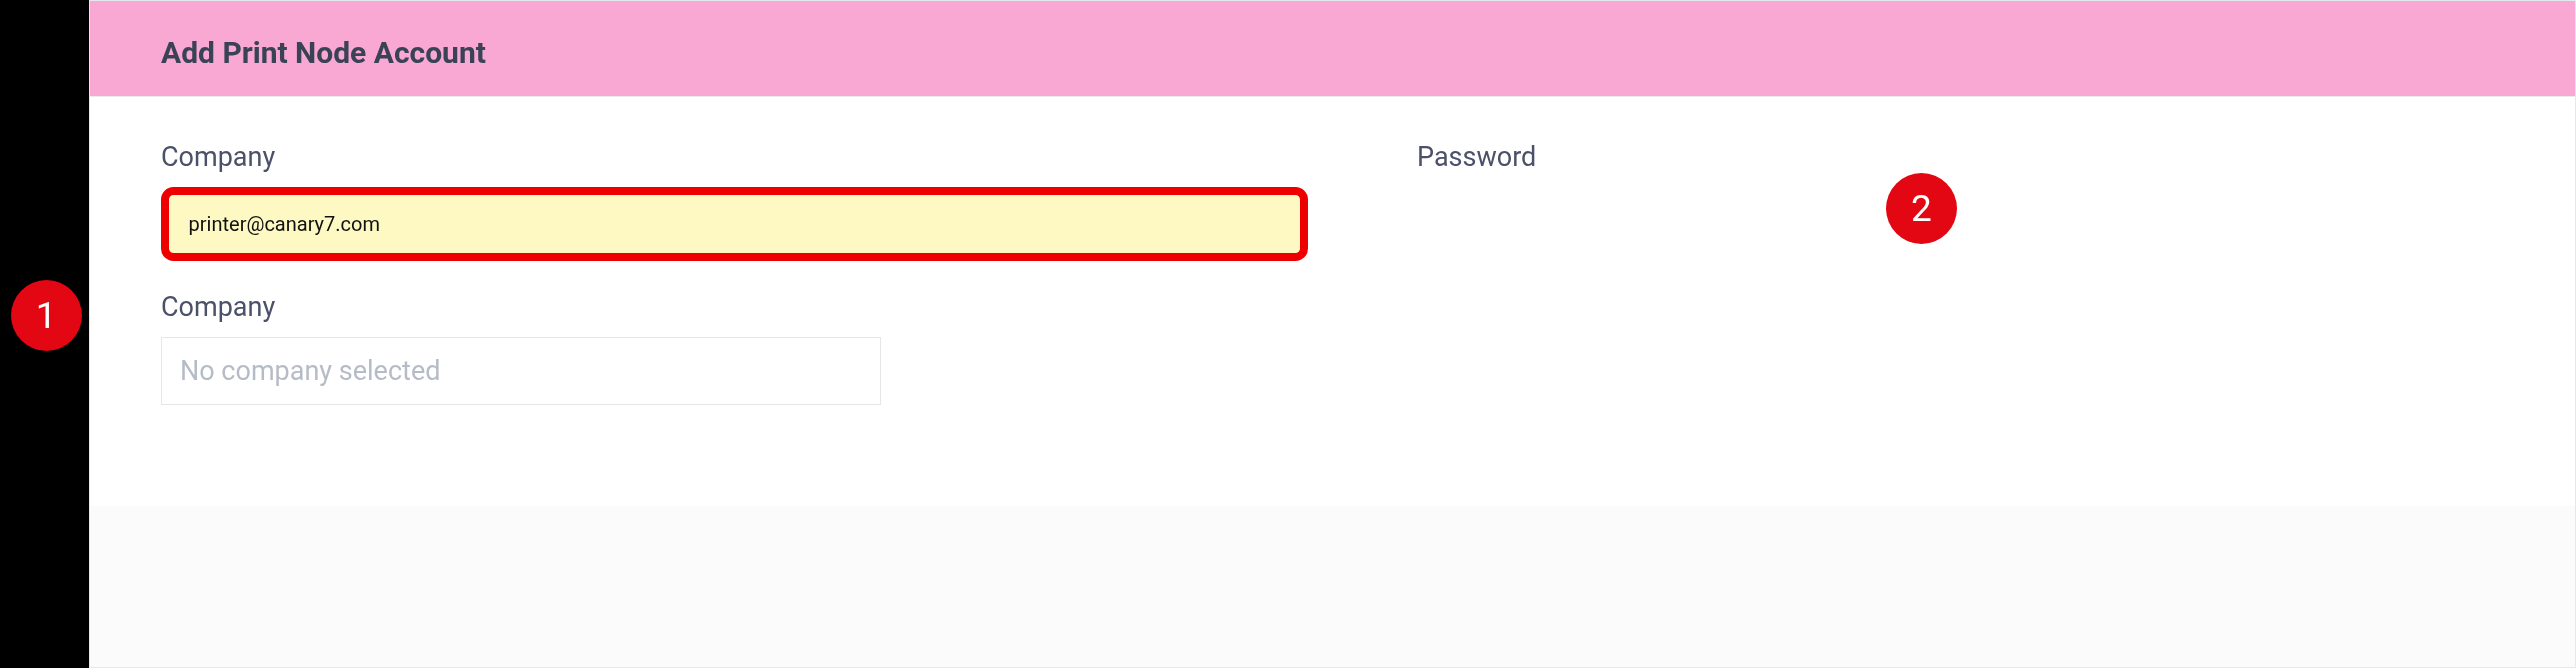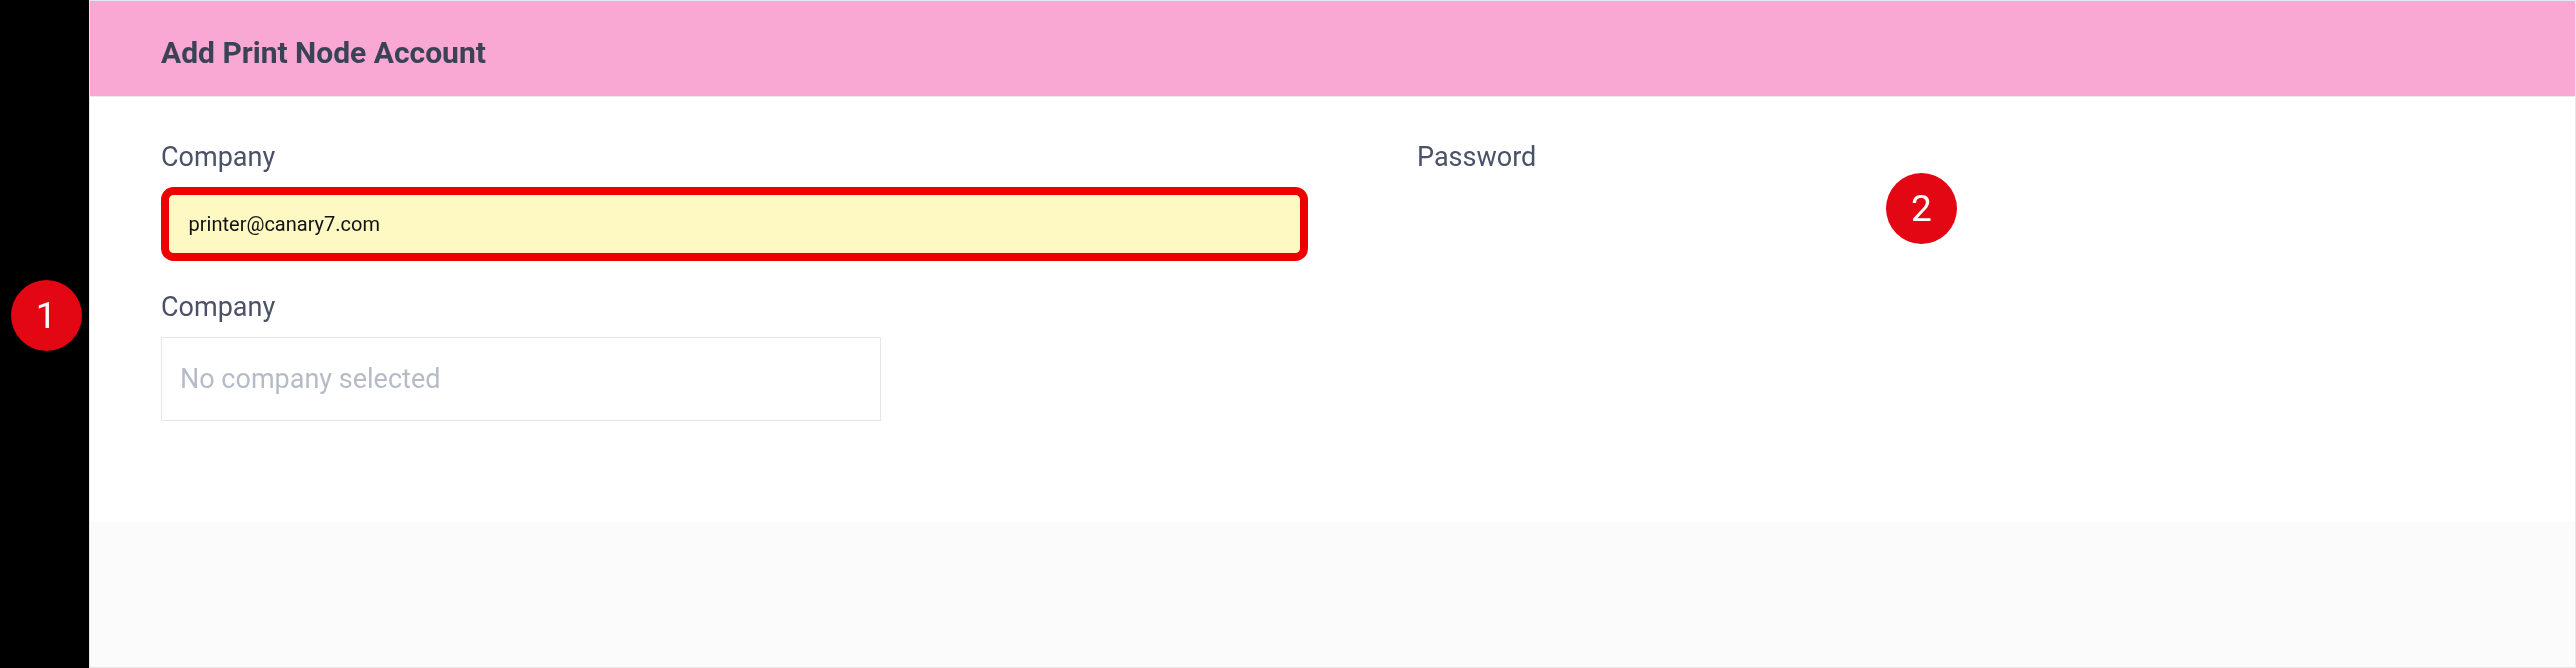--- a/index.html
+++ b/index.html
@@ -83,21 +83,21 @@
       border: 8px solid #ef0000;
       border-radius: 12.5px;
       padding: 14.2px 19.6px;
     }
     .select-input {
       font-size: 27px;
       padding: 14.2px 18px;
       border: 1.8px solid #e4e6ea;
       background: #fff;
       color: #b6bcc7;
-      height: 84px;
+      height: 68px;
       display: flex;
       align-items: center;
       width: 100%;
     }
     .annotation-badge {
       position: absolute;
       width: 71px;
       height: 71px;
       border-radius: 50%;
       background: #e30613;

